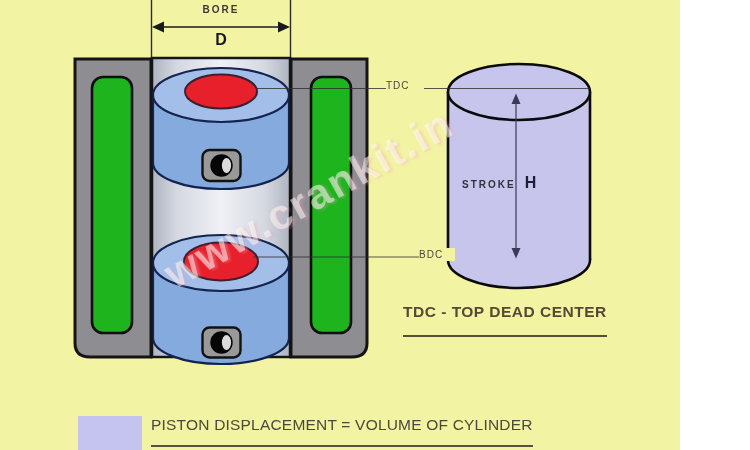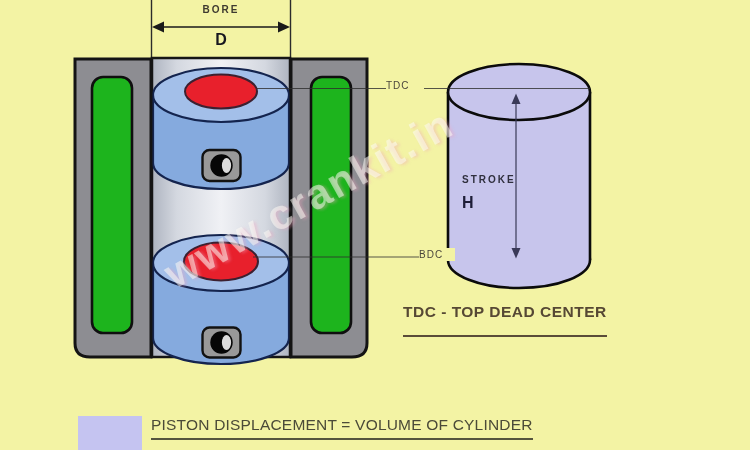--- a/index.html
+++ b/index.html
@@ -1,42 +1,42 @@
 <!DOCTYPE html>
 <html><head>
 <meta charset="utf-8">
 <style>
   html,body{margin:0;padding:0;}
   .stage{
     position:relative;
-    width:750px;height:450px;
+    width:680px;height:450px;
     background:#f3f3a4;
     overflow:hidden;
     font-family:"Liberation Sans", sans-serif;
   }
   .stage svg{position:absolute;left:0;top:0;}
   .txt{position:absolute;white-space:nowrap;}
   .bore-word{left:152px;top:4px;width:138px;text-align:center;
     font-size:10px;font-weight:700;letter-spacing:2px;color:#3e3a30;}
   .d-sym{left:152px;top:31px;width:138px;text-align:center;
     font-size:16px;font-weight:700;color:#17171f;}
   .marker{font-size:10px;letter-spacing:1px;color:#4a463c;
     background:#f3f3a4;text-align:left;padding:1px 0;}
   .tdc-marker{left:386px;top:79px;width:38px;}
   .bdc-marker{left:391px;top:248px;width:36px;margin-left:28px;}
   .stroke-row{left:462px;top:174px;width:120px;display:flex;
-    justify-content:flex-start;align-items:baseline;gap:9px;flex-direction:column;}
+    justify-content:flex-start;align-items:baseline;gap:9px;}
   .stroke-word{font-size:10px;font-weight:700;letter-spacing:2px;color:#30303e;}
   .h-sym{font-size:16px;font-weight:700;color:#1e1e38;}
   .definition{font-size:15.5px;font-weight:700;letter-spacing:0.5px;
     padding-bottom:14px;}
   .def-tdc{left:403px;top:303px;color:#564834;border-bottom:2px solid #5a4c38;}
   .def-bdc{left:403px;top:336px;color:#45443b;border-bottom:2px solid #48473e;}
   .equation{left:151px;top:416px;font-size:15.5px;color:#4b4a38;
-    border-bottom:2px solid #55543e;padding-bottom:4px;letter-spacing:0.2px;}
+    border-bottom:2px solid #55543e;padding-bottom:11px;letter-spacing:0.2px;}
   .legend-swatch{position:absolute;left:78px;top:416px;width:64px;height:34px;
     background:#c5c4f1;}
   .watermark{left:156px;top:256px;font-size:42px;font-weight:700;
     letter-spacing:2px;color:rgba(253,253,246,0.52);
     transform:rotate(-29deg);transform-origin:left top;
     text-shadow:2px 2px 3px rgba(240,160,190,0.35);pointer-events:none;}
 </style>
 </head>
 <body>
 

